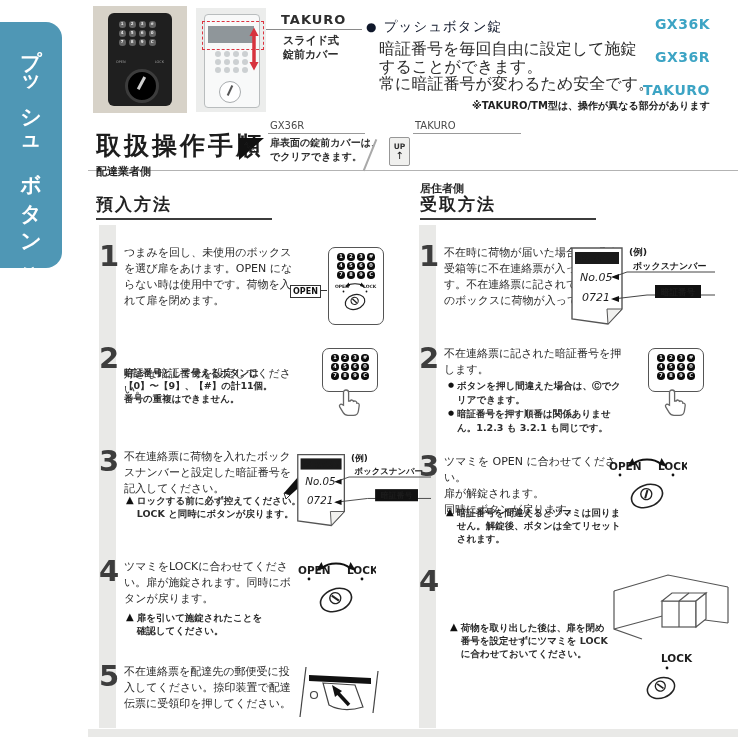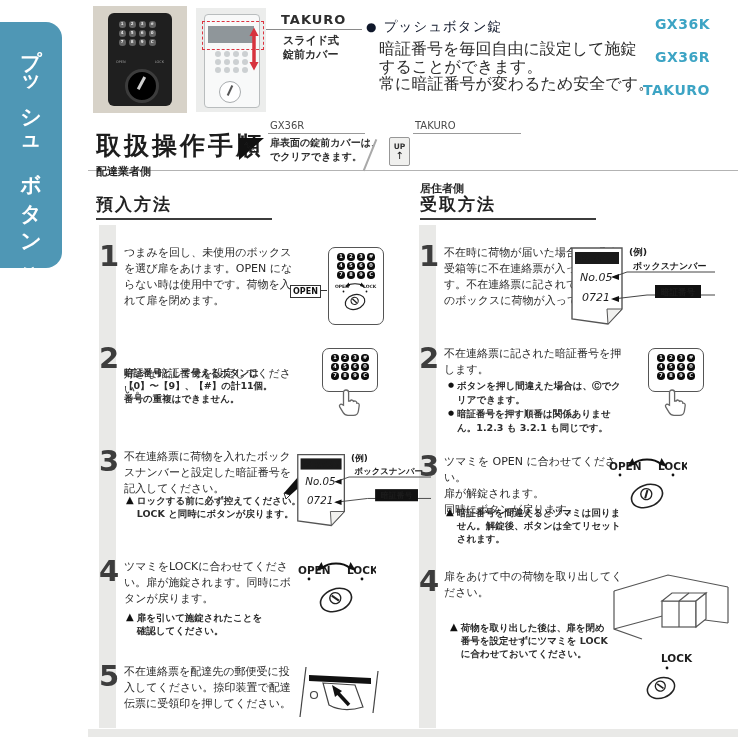--- a/index.html
+++ b/index.html
@@ -150,20 +150,21 @@
   <div class="abs intro-head">
     <span class="b">●</span>
     <span>プッシュボタン錠</span>
   </div>
   <div class="abs intro-desc preline">暗証番号を毎回自由に設定して施錠
 することができます。
 常に暗証番号が変わるため安全です。</div>
   <div class="abs model" style="top:16px;">GX36K</div>
   <div class="abs model" style="top:49px;">GX36R</div>
   <div class="abs model" style="top:82px;">TAKURO</div>
+  <div class="abs intro-note">※TAKURO/TM型は、操作が異なる部分があります</div>
 
   <div class="abs proc-title">取扱操作手順</div>
   <div class="abs hrule"></div>
 
   <div class="abs" style="left:238px;top:137px;">
     <svg width="27" height="24">
         <polygon points="1,1 26,1 1,23" fill="#111"></polygon>
       <text x="5" y="9" font-size="5.5" fill="#fff" transform="rotate(40 7 9)">Push</text>
       </svg>
   </div>
@@ -237,21 +238,20 @@
   <div class="abs stepnum" style="left:419px;top:452px;">3</div>
   <div class="abs stext preline" style="left:444px;top:454px;width:186px;">ツマミを OPEN に合わせてください。
 扉が解錠されます。
 同時にボタンが戻ります。</div>
   <div class="abs warn" style="left:446px;top:506px;width:178px;">
     <span class="tri">▲</span>
     <span class="wt">暗証番号を間違えるとツマミは回りません。解錠後、ボタンは全てリセットされます。</span>
   </div>
 
   <div class="abs stepnum" style="left:419px;top:567px;">4</div>
-  <div class="abs stext" style="left:444px;top:569px;width:186px;">扉をあけて中の荷物を取り出してください。</div>
   <div class="abs warn" style="left:450px;top:621px;">
     <span class="tri">▲</span>
     <span class="wt preline">荷物を取り出した後は、扉を閉め
 番号を設定せずにツマミを LOCK
 に合わせておいてください。</span>
   </div>
 
   <div class="abs" style="left:290px;top:247px;width:95px;height:80px;">
     <div class="open-callout">OPEN</div>
     <div class="oc-line"></div>

